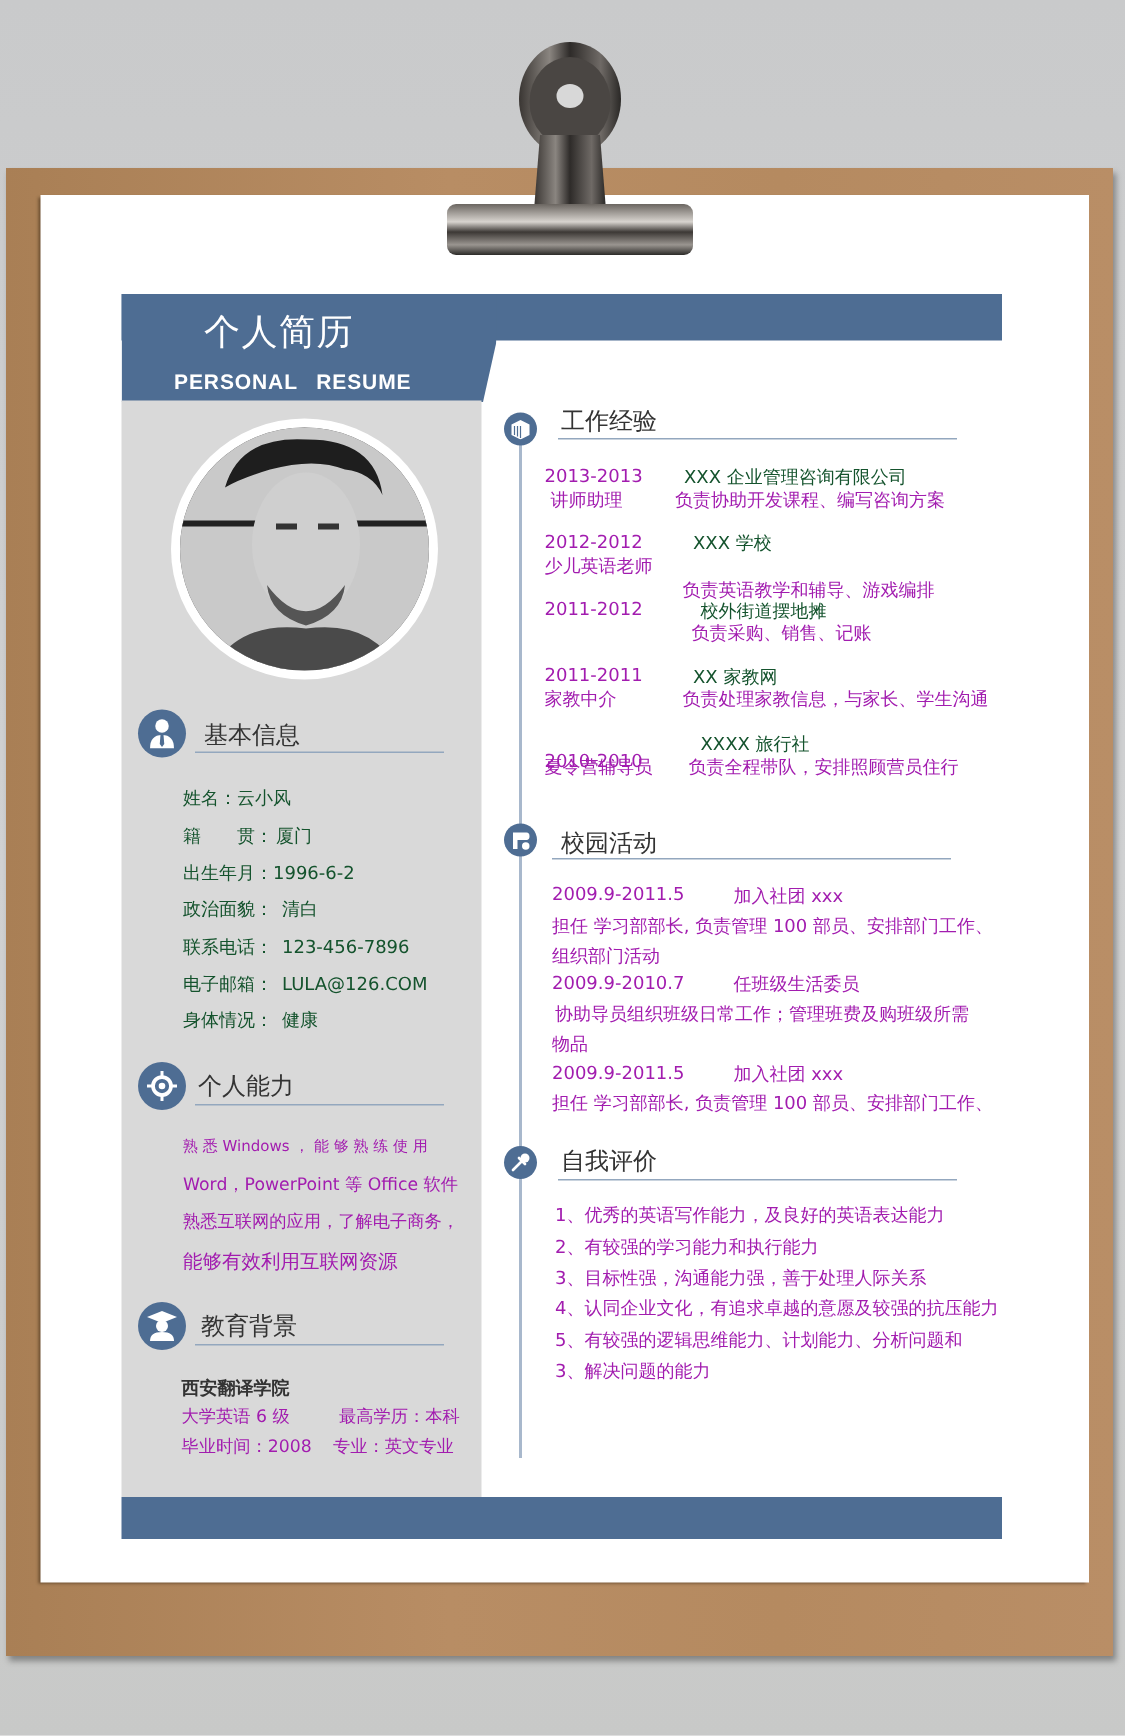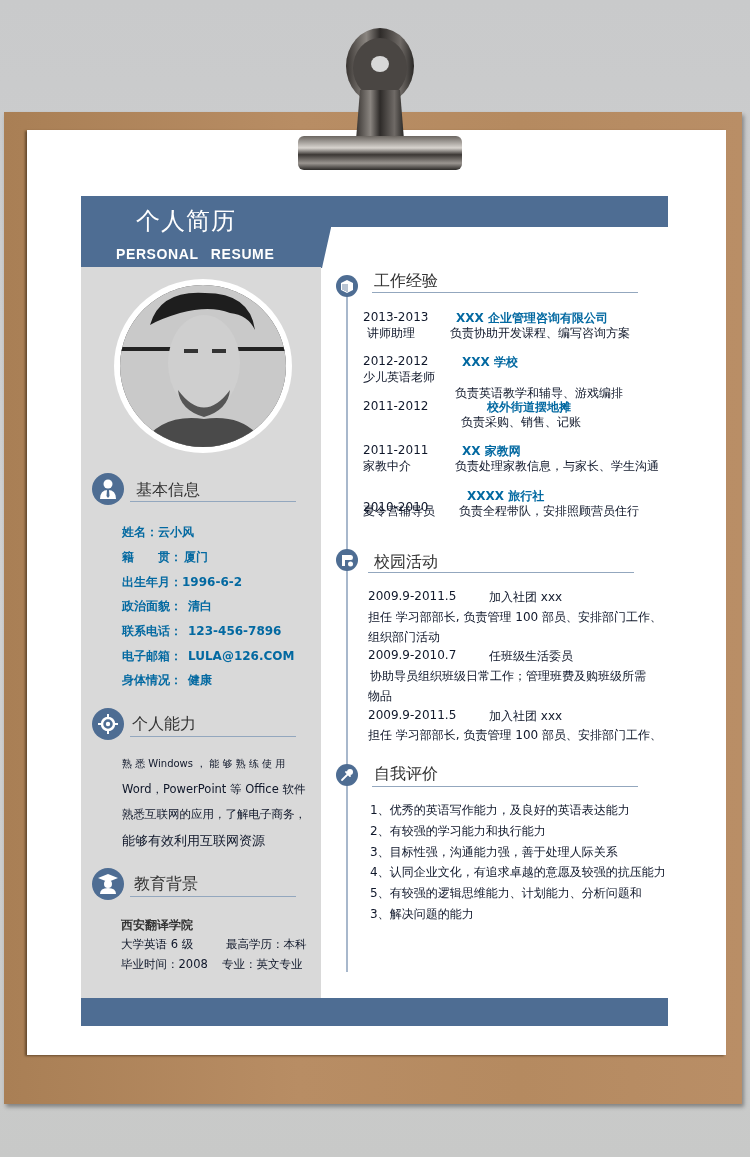--- a/index.html
+++ b/index.html
@@ -13,22 +13,22 @@
   .title-cn{position:absolute;left:136px;top:205px;font-size:24px;color:#fff;letter-spacing:1px;}
   .title-en{position:absolute;left:116px;top:246px;font-size:14px;color:#fff;font-weight:bold;font-family:"Liberation Sans",sans-serif;letter-spacing:0.6px;word-spacing:8px;}
   .left-panel{position:absolute;left:81px;top:267px;width:240px;height:731px;background:#d9d9d9;}
   .photo-ring{position:absolute;left:114px;top:279px;width:178px;height:174px;border-radius:50%;background:#fff;}
   .photo{position:absolute;left:120px;top:285px;width:166px;height:162px;border-radius:50%;overflow:hidden;background:radial-gradient(ellipse at 50% 42%,#d8d8d8 0%,#bdbdbd 22%,#6e6e6e 40%,#3a3a3a 60%,#7d7d7d 100%);}
   .footer-bar{position:absolute;left:81px;top:998px;width:587px;height:28px;background:#4e6d93;}
   .sec-icon{position:absolute;width:32px;height:32px;border-radius:50%;background:#4e6d93;display:flex;align-items:center;justify-content:center;}
   .sec-icon.sm{width:22px;height:22px;}
   .sec-title{position:absolute;font-size:16px;color:#333;}
   .sec-line{position:absolute;height:1px;background:#93a7be;}
-  .txt{position:absolute;font-size:12px;color:#0f172a;white-space:nowrap;}
-  .txt.dark{color:#0369a1;font-weight:bold;}
+  .txt{position:absolute;font-size:12px;color:#a21caf;white-space:nowrap;}
+  .txt.dark{color:#14532d;}
   .txt.bold{font-weight:bold;color:#333;}
   .timeline{position:absolute;left:346px;top:290px;width:2px;height:682px;background:#a8b8cc;}
 </style>
 </head>
 <body>
 
 <div class="wall"></div>
 <div class="board"></div>
 <div class="paper"></div>
 
@@ -144,21 +144,21 @@
   <div class="txt" style="left:450px;top:325px;">负责协助开发课程、编写咨询方案</div>
 </div>
 <div>
   <div class="txt" style="left:363px;top:354px;">2012-2012</div>
   <div class="txt dark" style="left:462px;top:354px;">XXX 学校</div>
   <div class="txt" style="left:363px;top:369px;">少儿英语老师</div>
   <div class="txt" style="left:455px;top:385px;">负责英语教学和辅导、游戏编排</div>
 </div>
 <div>
   <div class="txt" style="left:363px;top:399px;">2011-2012</div>
-  <div class="txt dark" style="left:467px;top:399px;margin-left:20px;">校外街道摆地摊</div>
+  <div class="txt dark" style="left:467px;top:399px;">校外街道摆地摊</div>
   <div class="txt" style="left:461px;top:414px;">负责采购、销售、记账</div>
 </div>
 <div>
   <div class="txt" style="left:363px;top:443px;">2011-2011</div>
   <div class="txt dark" style="left:462px;top:443px;">XX 家教网</div>
   <div class="txt" style="left:363px;top:458px;">家教中介</div>
   <div class="txt" style="left:455px;top:458px;">负责处理家教信息，与家长、学生沟通</div>
 </div>
 <div>
   <div class="txt" style="left:363px;top:488px;margin-top:12px;">2010-2010</div>

